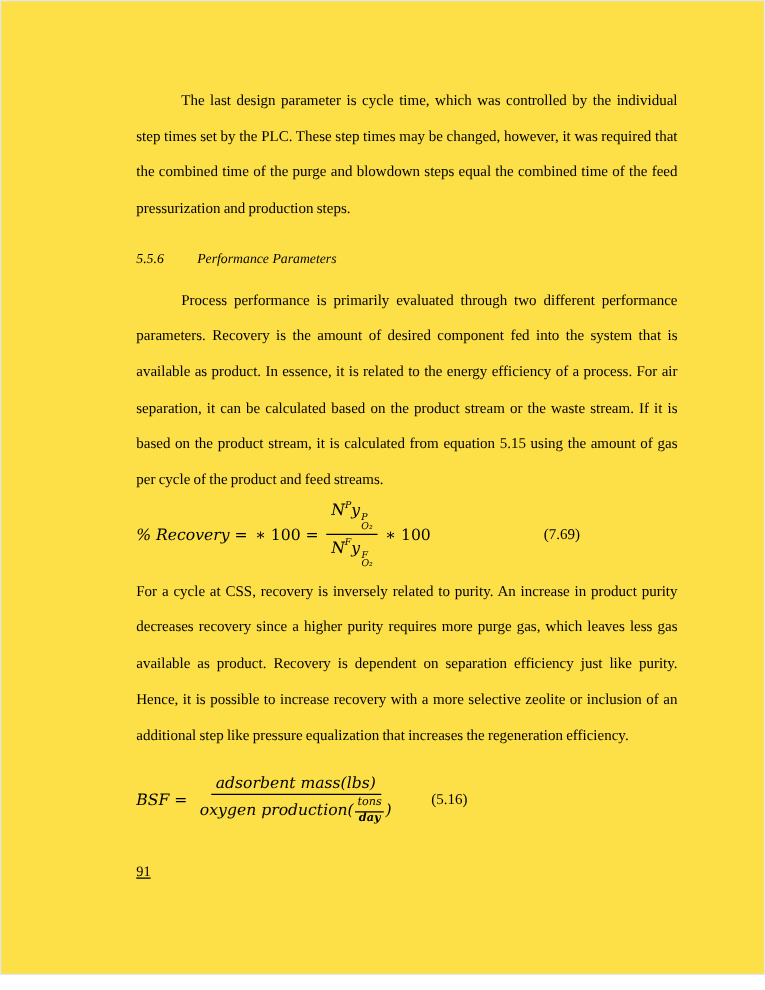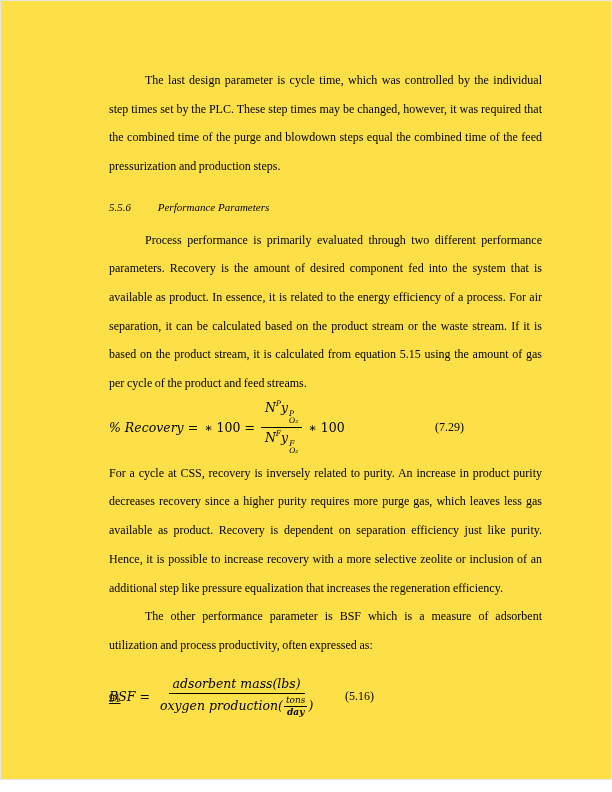--- a/index.html
+++ b/index.html
@@ -128,26 +128,25 @@
         <span class="fnum"><span>N</span><sup class="msup">P</sup><span>y</span><span class="ss">
               <span>P</span>
               <span>O₂</span>
             </span></span>
         <span class="fden"><span>N</span><sup class="msup">F</sup><span>y</span><span class="ss">
               <span>F</span>
               <span>O₂</span>
             </span></span>
       </span>
       <span class="mop">∗ 100</span>
-      <span class="eq-label">(7.29)</span>
+      <span class="eq-label">(7.69)</span>
     </div>
 
     <p class="para">For a cycle at CSS, recovery is inversely related to purity.  An increase in product purity decreases recovery since a higher purity requires more purge gas, which leaves less gas available as product.  Recovery is dependent on separation efficiency just like purity.  Hence, it is possible to increase recovery with a more selective zeolite or inclusion of an additional step like pressure equalization that increases the regeneration efficiency.</p>
 
-    <p class="para indent">The other performance parameter is BSF which is a measure of adsorbent utilization and process productivity, often expressed as:</p>
 
     <div class="equation" id="eq-bsf">
       <span class="mtext">BSF =</span>
       <span class="frac">
         <span class="fnum">adsorbent mass(lbs)</span>
         <span class="fden"><span>oxygen production(</span><span class="sfrac">
               <span class="snum">tons</span>
               <span class="sden">day</span>
             </span><span>)</span></span>
       </span>

